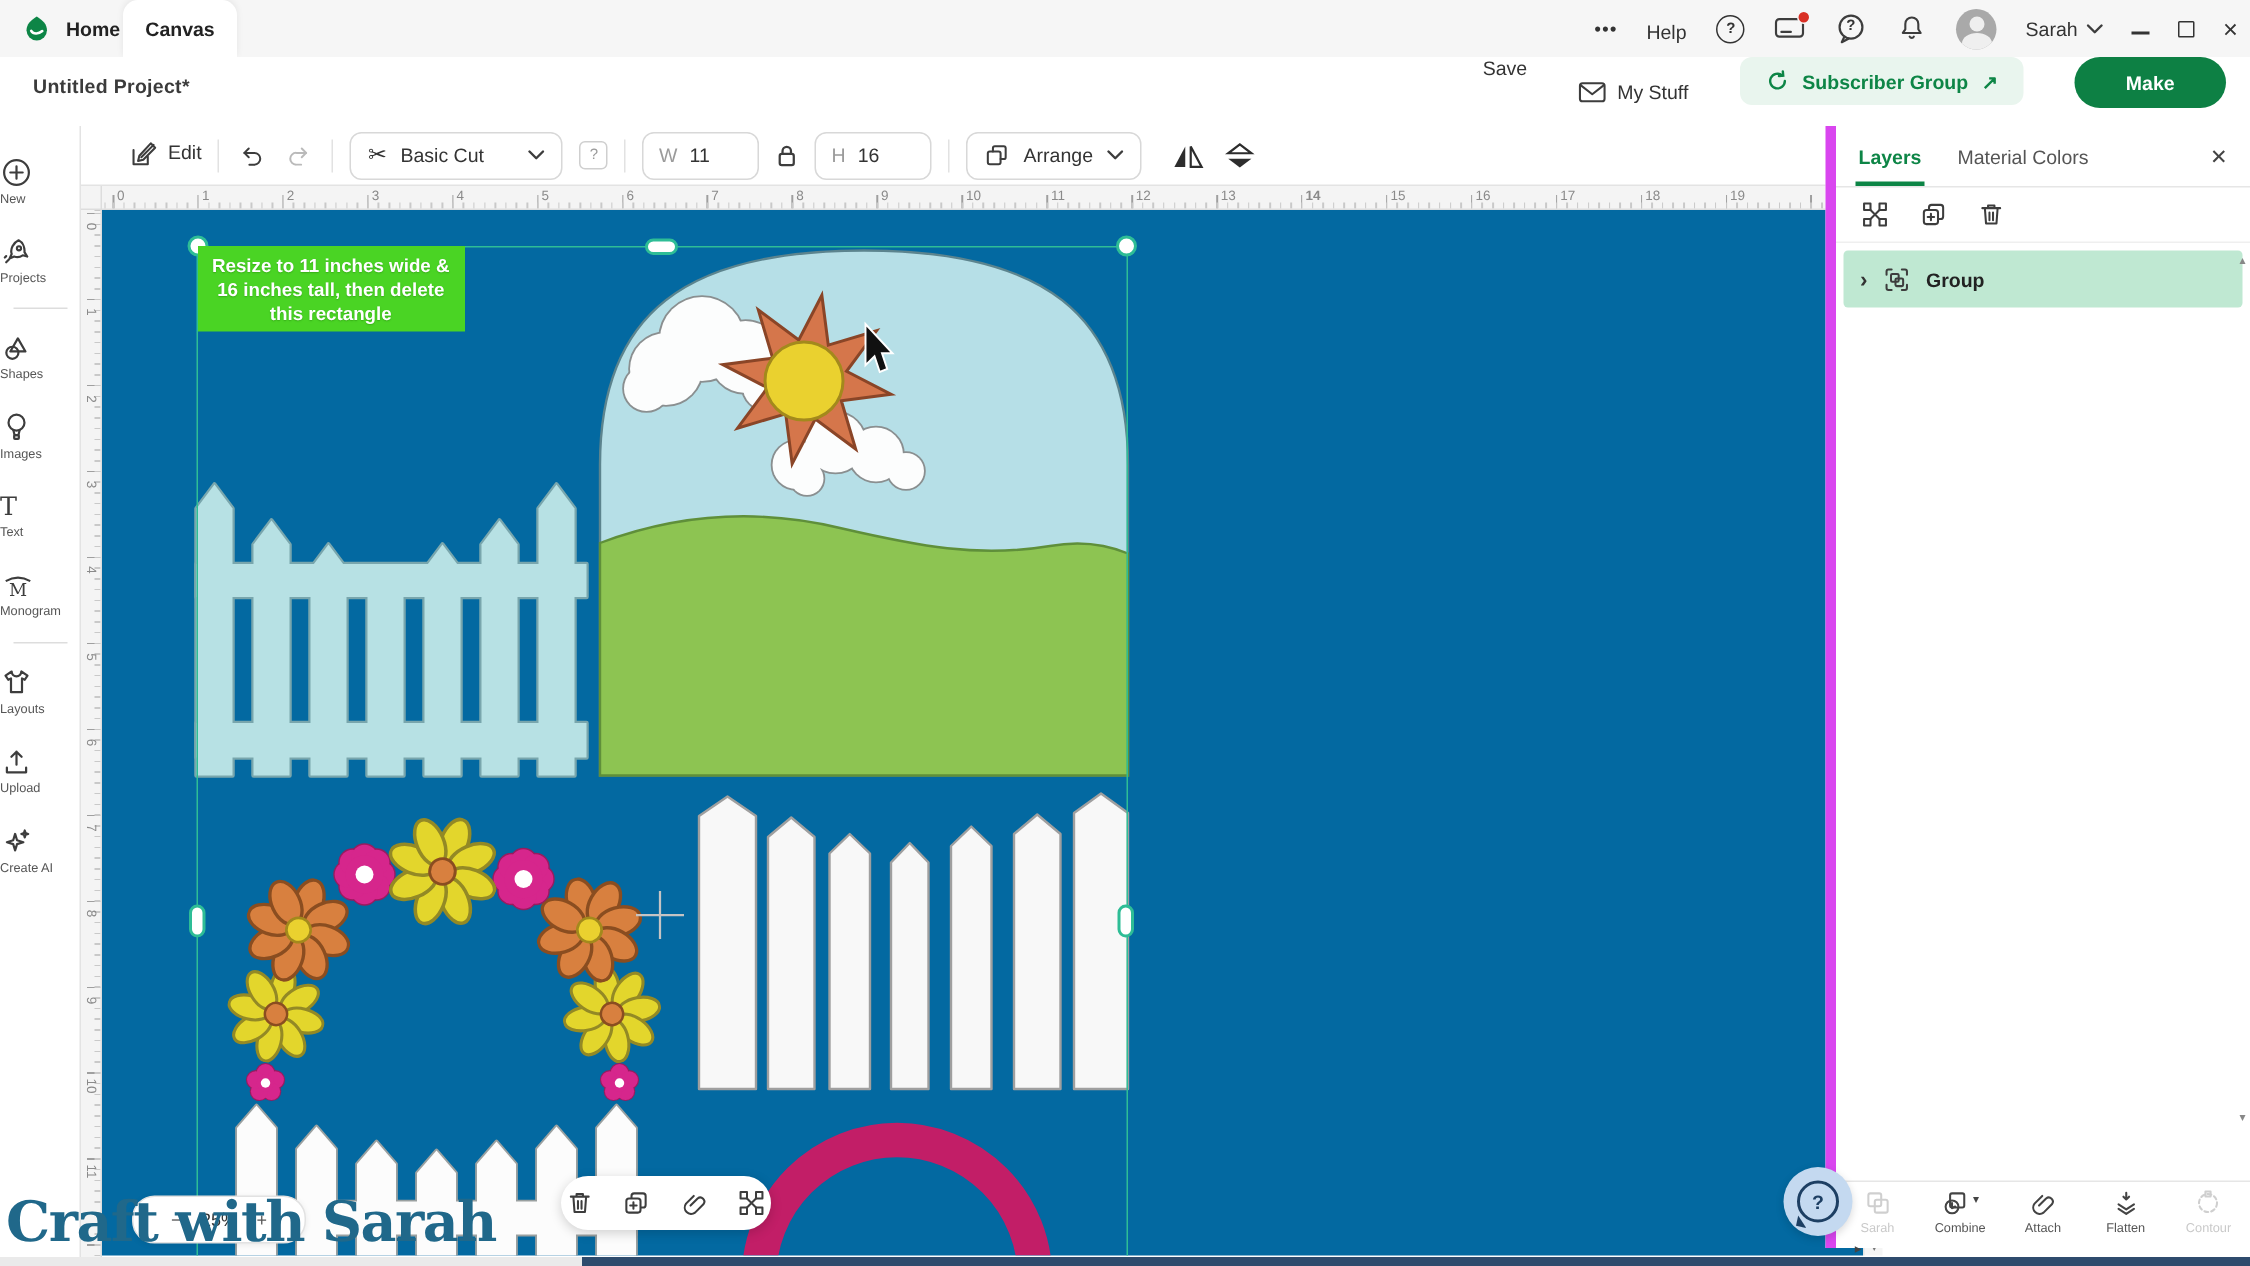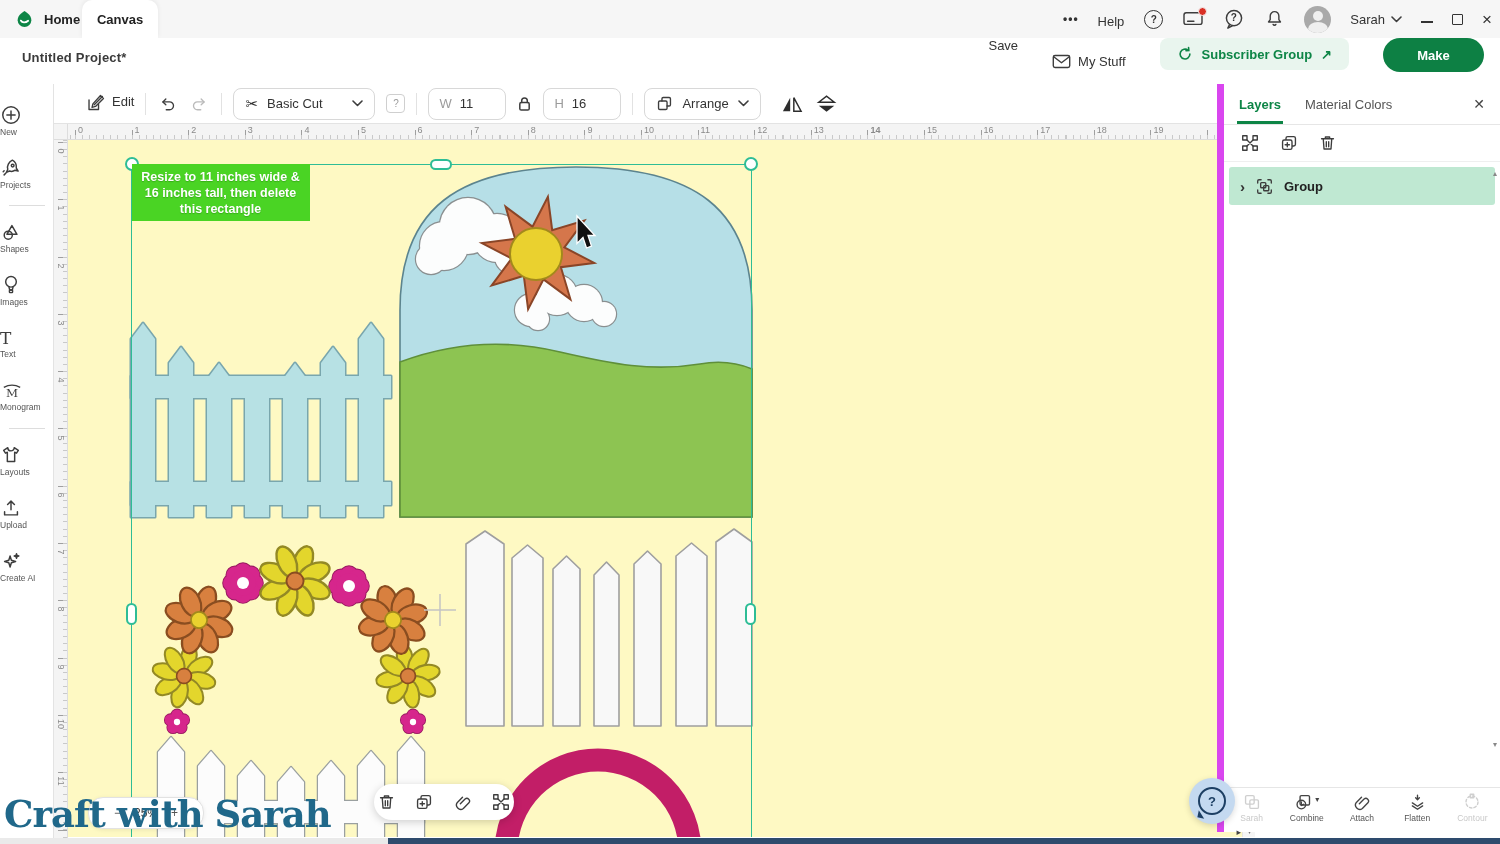--- a/index.html
+++ b/index.html
@@ -68,21 +68,21 @@
   .hruler{position:absolute;left:14px;right:0;top:0;height:16px;background-color:#f4f4f4;border-bottom:1px solid #ddd;box-sizing:border-box;
     background-image:repeating-linear-gradient(to right,#c9c9c9 0 1px,transparent 1px 7.075px),
                      repeating-linear-gradient(to right,#9f9f9f 0 1px,transparent 1px 56.6px);
     background-size:100% 4px,100% 9px;background-position:7px bottom,7px bottom;background-repeat:repeat-x}
   .vruler{position:absolute;left:0;top:16px;bottom:0;width:14px;background-color:#f4f4f4;border-right:1px solid #ddd;box-sizing:border-box;
     background-image:repeating-linear-gradient(to bottom,#c9c9c9 0 1px,transparent 1px 7.16px),
                      repeating-linear-gradient(to bottom,#9f9f9f 0 1px,transparent 1px 57.3px);
     background-size:4px 100%,9px 100%;background-position:100% 2px,100% 2px;background-repeat:repeat-y}
   .hrn{position:absolute;top:1px;font-size:9px;color:#8a8a8a}
   .vrn{position:absolute;left:0;width:14px;text-align:center;font-size:9px;color:#8a8a8a;transform:rotate(90deg)}
-  .canvas-clip{position:absolute;left:14px;top:16px;right:13px;bottom:7px;overflow:hidden;background:#fef9c3}
+  .canvas-clip{position:absolute;left:14px;top:16px;right:13px;bottom:7px;overflow:hidden;background:#0369a1}
   .artwork{position:absolute;left:0;top:0}
 
   
   .selbox-overlay{position:absolute;left:63px;top:23.5px;width:619px;height:810px;
                   border:1.5px solid #2ebd96;border-bottom:none;pointer-events:none}
   .handle{position:absolute;background:#fff;border:2.5px solid #2ebd96;box-sizing:border-box}
   .h-circ{width:14px;height:14px;border-radius:50%}
   .h-pill-h{width:22px;height:11px;border-radius:6px}
   .h-pill-v{width:11px;height:22px;border-radius:6px}
 

